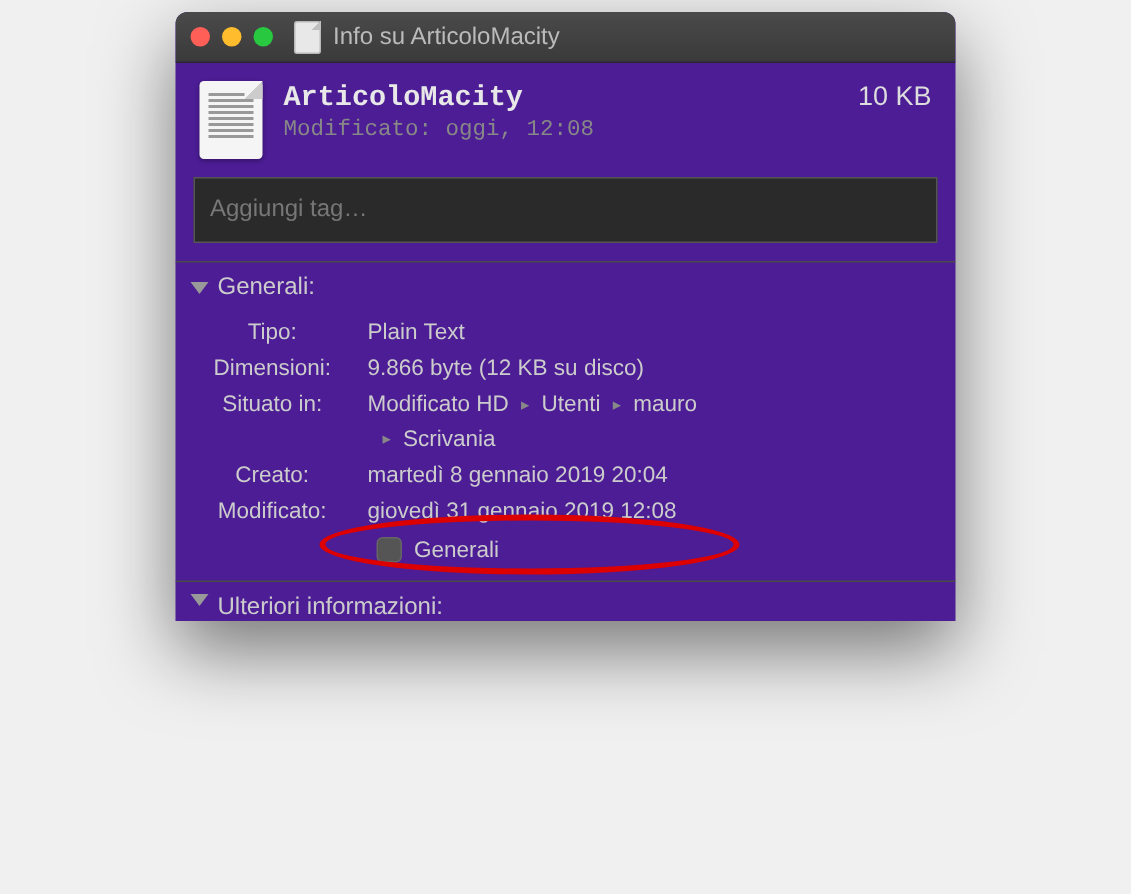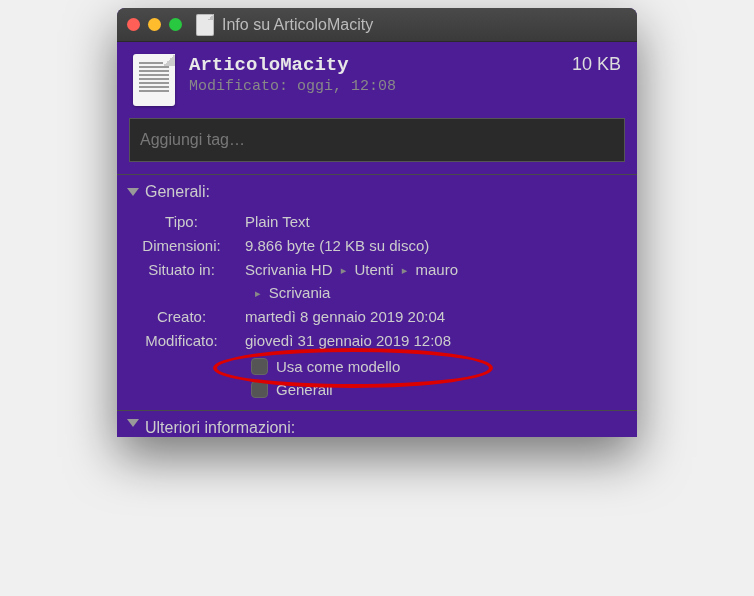--- a/index.html
+++ b/index.html
@@ -278,21 +278,21 @@
         <div class="info-label">Tipo:</div>
         <div class="info-value">Plain Text</div>
       </div>
       <div class="info-row">
         <div class="info-label">Dimensioni:</div>
         <div class="info-value">9.866 byte (12 KB su disco)</div>
       </div>
       <div class="info-row">
         <div class="info-label">Situato in:</div>
         <div class="info-value">
-          <span>Scrivania HD</span>
+          <span>Modificato HD</span>
           <span class="path-sep">▸</span>
           <span>Utenti</span>
           <span class="path-sep">▸</span>
           <span>mauro</span>
         </div>
       </div>
       <div class="info-continuation">
         <span class="path-sep">▸</span>
         <span>Scrivania</span>
       </div>
@@ -300,24 +300,20 @@
         <div class="info-label">Creato:</div>
         <div class="info-value">martedì 8 gennaio 2019 20:04</div>
       </div>
       <div class="info-row" style="margin-bottom:1px;">
         <div class="info-label">Modificato:</div>
         <div class="info-value">giovedì 31 gennaio 2019 12:08</div>
       </div>
 
       <div style="position:relative;">
         <div class="highlight-circle" style="left:80px; top:-10px; width:280px; height:40px;"></div>
-        <div class="checkbox-row">
-          <div class="checkbox"></div>
-          <div class="checkbox-label">Usa come modello</div>
-        </div>
       </div>
       <div class="checkbox-row">
         <div class="checkbox"></div>
         <div class="checkbox-label">Generali</div>
       </div>
     </div>
   </div>
 
   <div class="more-section">
     <div class="disclosure"></div>

